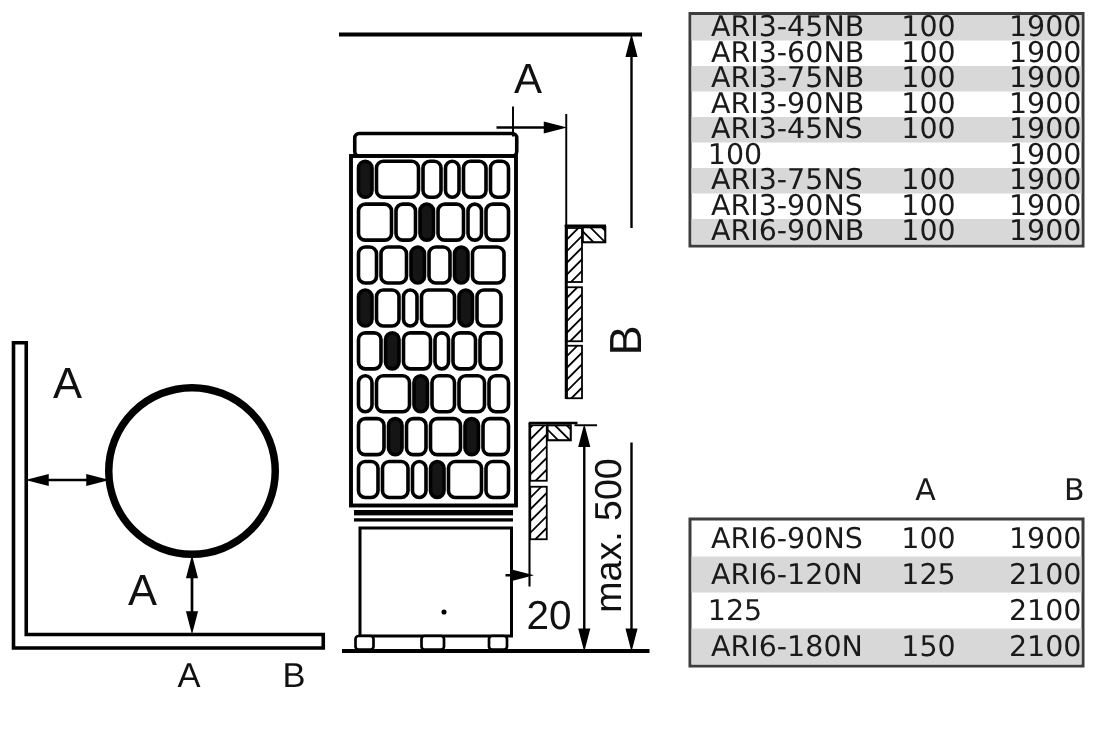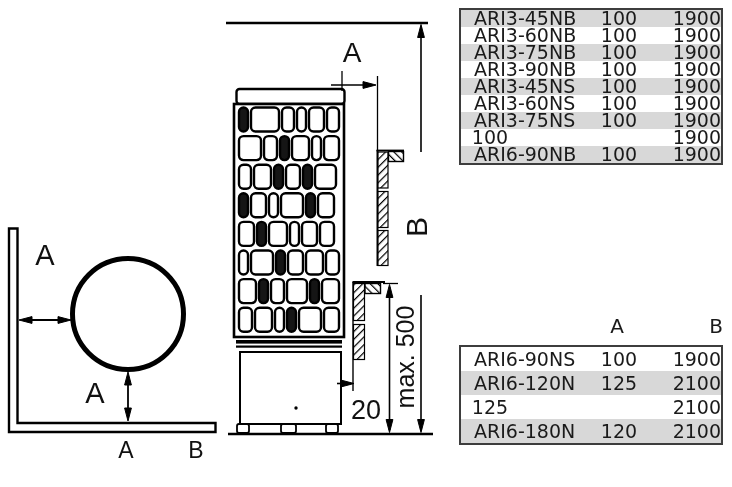--- a/index.html
+++ b/index.html
@@ -208,30 +208,30 @@
         <div class="cell c-model">ARI3-90NB</div>
         <div class="cell c-a">100</div>
         <div class="cell c-b">1900</div>
       </div>
       <div class="row">
         <div class="cell c-model">ARI3-45NS</div>
         <div class="cell c-a">100</div>
         <div class="cell c-b">1900</div>
       </div>
       <div class="row">
-        <div class="cell c-model">ARI3-60NS</div>
         <div class="cell c-a">100</div>
         <div class="cell c-b">1900</div>
       </div>
       <div class="row">
         <div class="cell c-model">ARI3-75NS</div>
         <div class="cell c-a">100</div>
         <div class="cell c-b">1900</div>
       </div>
       <div class="row">
+        <div class="cell c-model">ARI3-90NS</div>
         <div class="cell c-a">100</div>
         <div class="cell c-b">1900</div>
       </div>
       <div class="row">
         <div class="cell c-model">ARI6-90NB</div>
         <div class="cell c-a">100</div>
         <div class="cell c-b">1900</div>
       </div>
     </div>
 
@@ -252,18 +252,18 @@
         <div class="cell c-model">ARI6-120N</div>
         <div class="cell c-a">125</div>
         <div class="cell c-b">2100</div>
       </div>
       <div class="row">
         <div class="cell c-a">125</div>
         <div class="cell c-b">2100</div>
       </div>
       <div class="row">
         <div class="cell c-model">ARI6-180N</div>
-        <div class="cell c-a">120</div>
+        <div class="cell c-a">150</div>
         <div class="cell c-b">2100</div>
       </div>
     </div>
 
 </div>
 
 </body></html>

